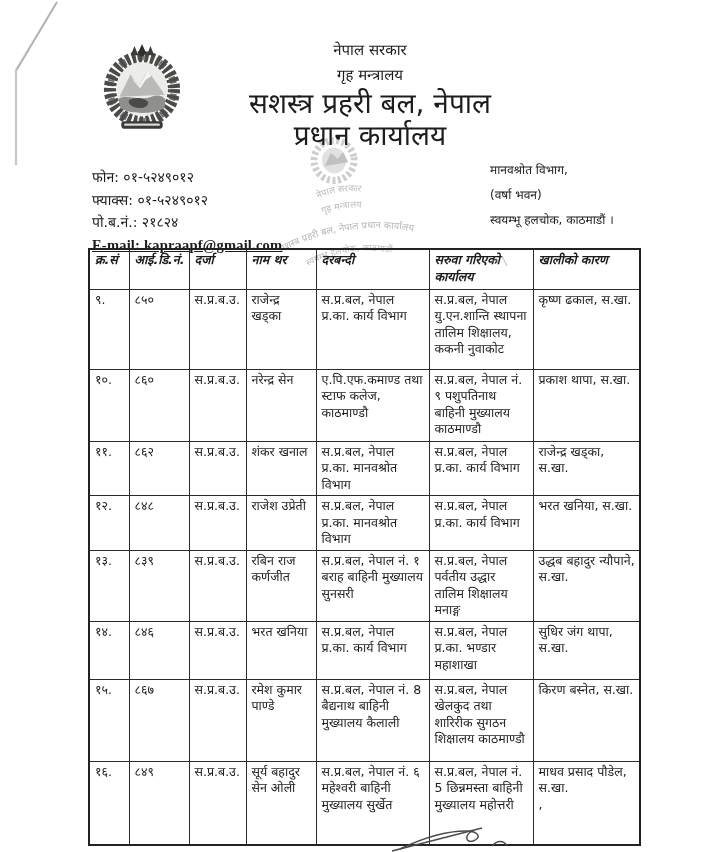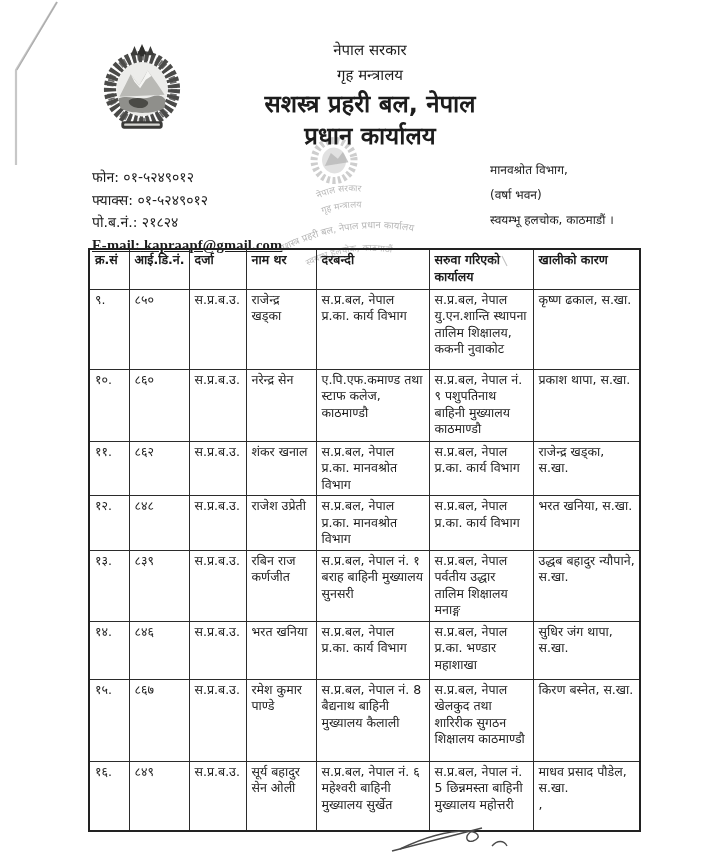--- a/index.html
+++ b/index.html
@@ -7,21 +7,21 @@
     width:720px;height:852px;position:relative;overflow:hidden;
     background:#ffffff;color:#1c1c1c;
     font-family:"DejaVu Sans",sans-serif;
   }
   .abs{position:absolute;}
   
   #fold-line{left:0;top:0;z-index:0;}
   
   .letterhead{left:245px;top:38px;width:250px;text-align:center;z-index:2;}
   .letterhead .small{font-size:15px;line-height:25px;}
-  .letterhead .big{font-size:24px;line-height:32px;font-weight:bold;}
+  .letterhead .big{font-size:28px;line-height:32px;font-weight:normal;}
   
   #emblem{left:95px;top:42px;z-index:2;}
   
   .contact{left:92px;top:166px;font-size:14px;line-height:22.5px;z-index:2;}
   .contact .email-line{
     font-family:"Liberation Serif",serif;font-weight:bold;
     text-decoration:underline;font-size:14.5px;letter-spacing:.2px;
   }
   
   .address{left:490px;top:158px;font-size:12px;line-height:25px;z-index:2;}
@@ -31,21 +31,21 @@
   table{
     position:absolute;left:88px;top:248px;width:551px;z-index:2;
     border-collapse:collapse;table-layout:fixed;background:transparent;
   }
   th,td{
     border:1.6px solid #2b2b2b;vertical-align:top;
     font-size:12.5px;line-height:1.32;padding:2px 4px 2px 5px;
     white-space:pre-line;overflow:hidden;
   }
   table{border:2px solid #222;}
-  th{font-weight:bold;text-align:left;}
+  th{font-weight:bold;text-align:left;font-style:italic;}
   th.c,td.c{}
   
   #pencil-mark{left:488px;top:252px;z-index:3;}
   #signature{left:378px;top:818px;z-index:3;}
 </style>
 </head>
 <body>
 
 <svg id="fold-line" class="abs" width="80" height="180" viewBox="0 0 80 180">
   <polyline points="57,2 16,70 16,165" fill="none" stroke="#b9b9b9" stroke-width="2.2" opacity="0.8"></polyline>
@@ -201,21 +201,21 @@
       </tr>
       <tr style="height: 82px; margin-left: 8px;">
         <td class="c">१५.</td>
         <td class="c">८६७</td>
         <td>स.प्र.ब.उ.</td>
         <td>रमेश कुमार पाण्डे</td>
         <td>स.प्र.बल, नेपाल नं. 8 बैद्यनाथ बाहिनी मुख्यालय कैलाली</td>
         <td>स.प्र.बल, नेपाल खेलकुद तथा शारिरीक सुगठन शिक्षालय काठमाण्डौ</td>
         <td>किरण बस्नेत, स.खा.</td>
       </tr>
-      <tr style="height: 70px;">
+      <tr style="height: 84px;">
         <td class="c">१६.</td>
         <td class="c">८४९</td>
         <td>स.प्र.ब.उ.</td>
         <td>सूर्य बहादुर सेन ओली</td>
         <td>स.प्र.बल, नेपाल नं. ६ महेश्वरी बाहिनी मुख्यालय सुर्खेत</td>
         <td>स.प्र.बल, नेपाल नं. 5 छिन्नमस्ता बाहिनी मुख्यालय महोत्तरी</td>
         <td>माधव प्रसाद पौडेल, स.खा.
 ,</td>
       </tr>
     </tbody>

